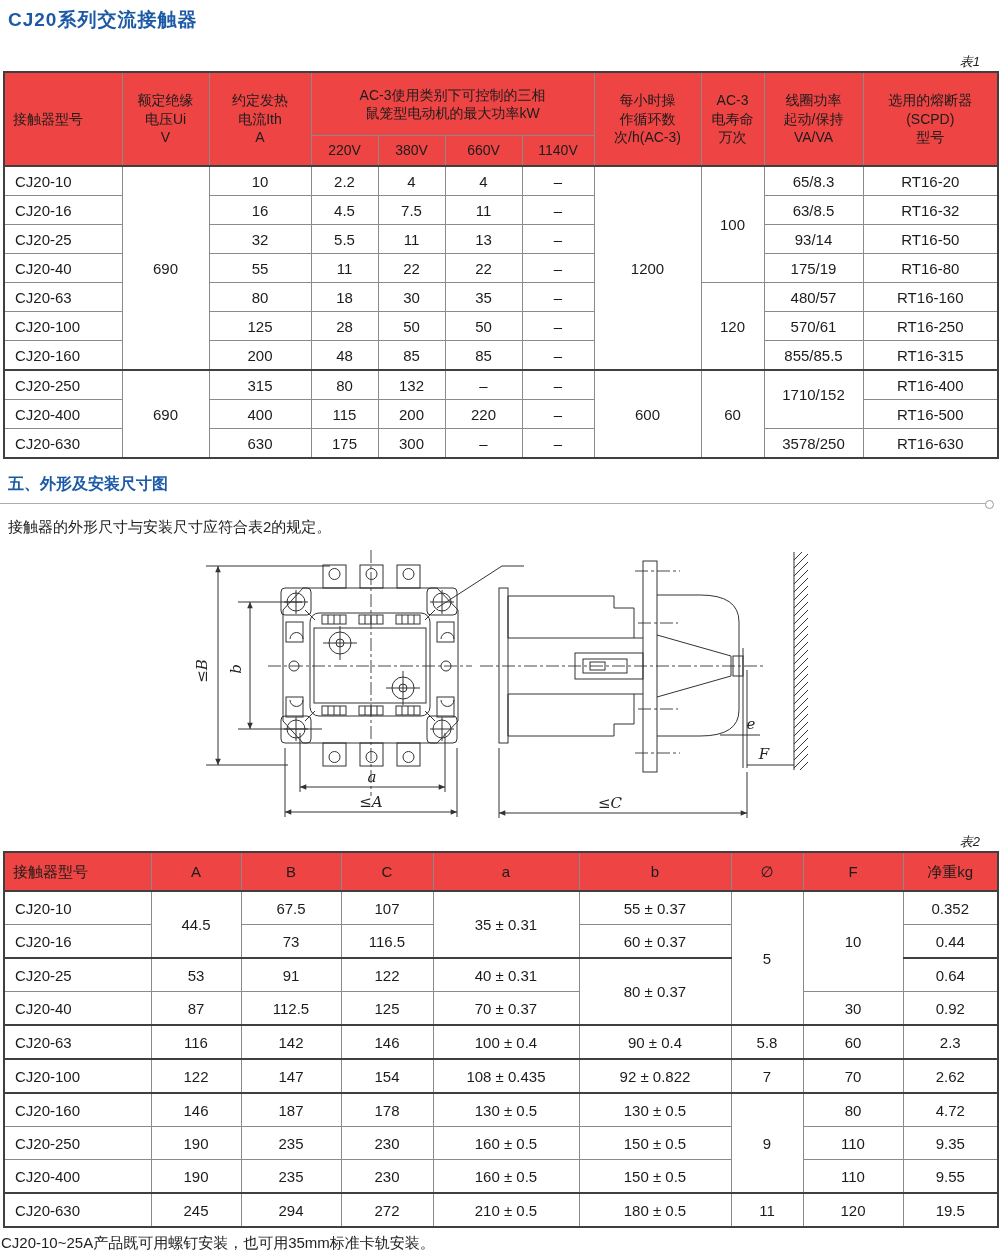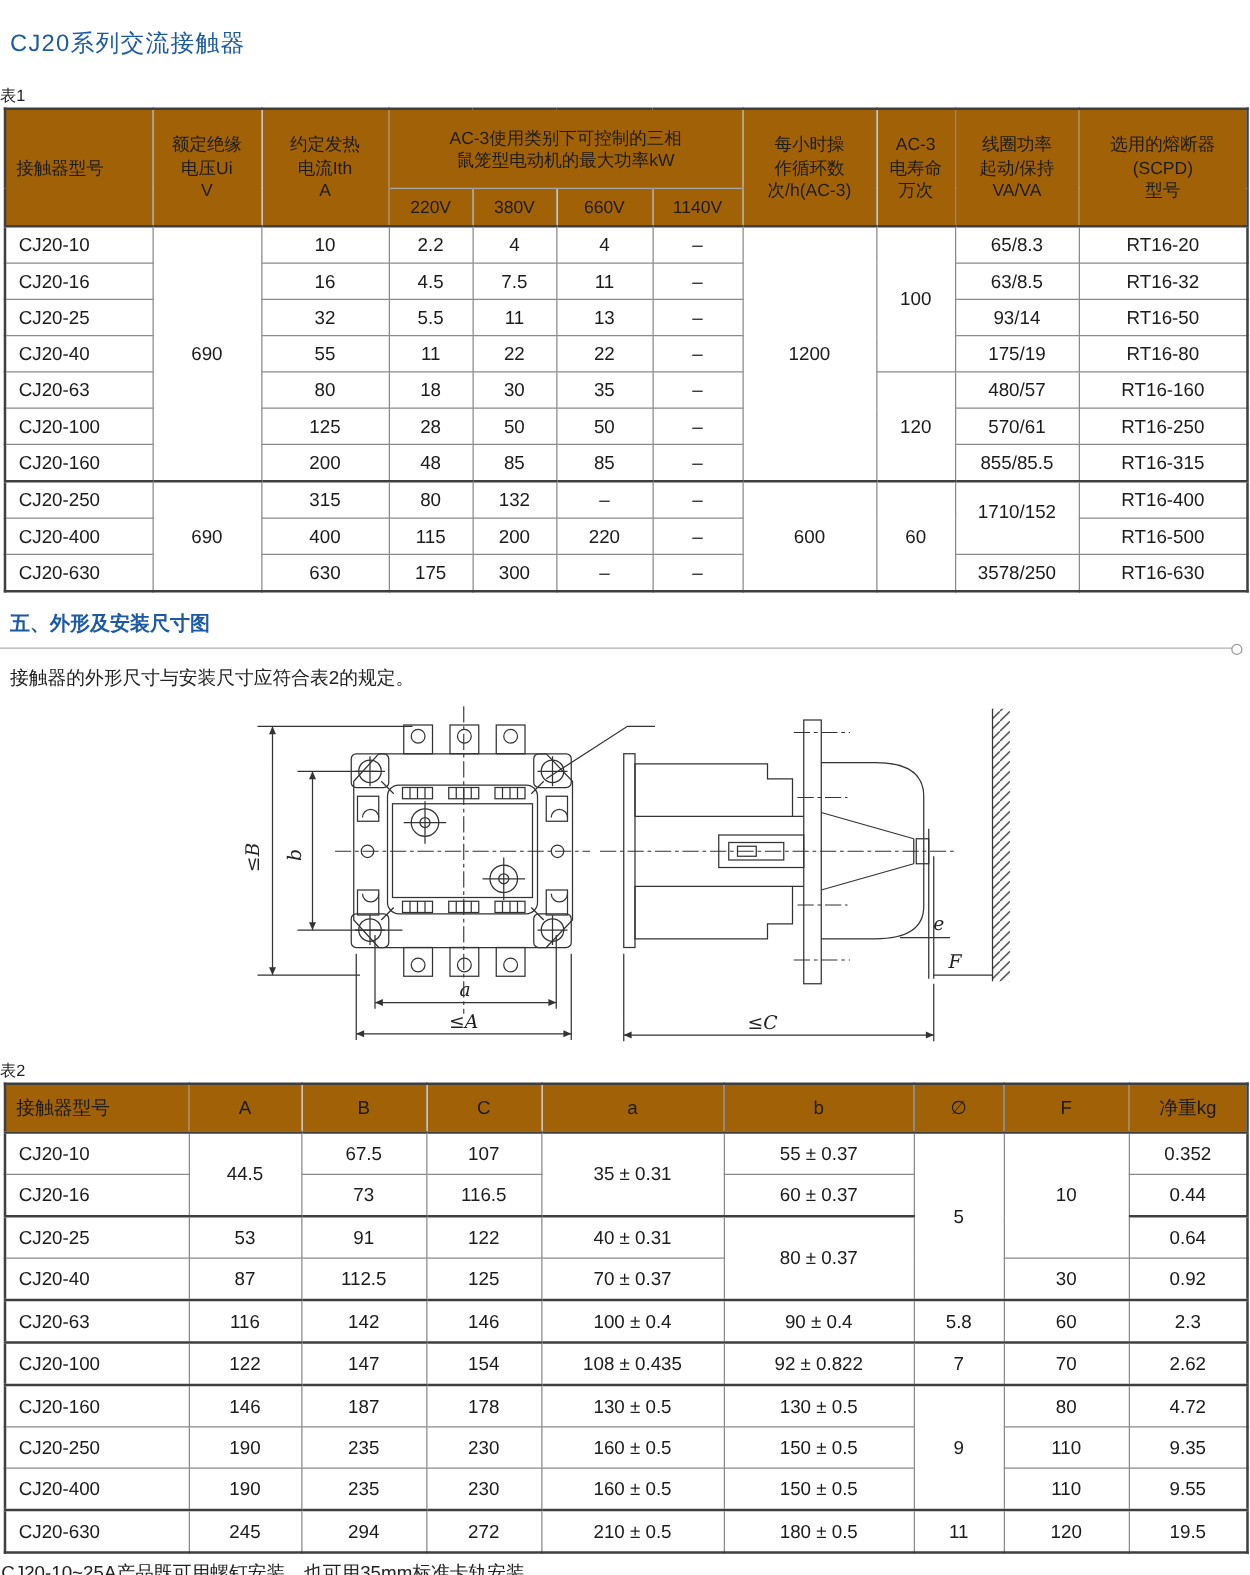--- a/index.html
+++ b/index.html
@@ -1,26 +1,26 @@
 <!DOCTYPE html>
 <html><head>
 <meta charset="utf-8">
 <style>
   html,body{margin:0;padding:0;background:#ffffff;}
   body{width:1000px;font-family:"Liberation Sans","DejaVu Sans",sans-serif;color:#1c1c1c;}
   .page{position:relative;width:1000px;height:1260px;overflow:hidden;background:#fff;}
 
-  .title{color:#1c5aa6;font-size:19px;font-weight:normal;margin:22px 0 0 8px;letter-spacing:1px;}
-  .tbl-label{font-size:13px;color:#222;padding-right:8px;height:15px;line-height:15px;}
+  .title{color:#1c5aa6;font-size:19px;font-weight:bold;margin:7px 0 0 8px;letter-spacing:1px;}
+  .tbl-label{text-align:right;font-size:13px;color:#222;padding-right:20px;height:15px;line-height:15px;font-style:italic;}
   .tbl-label.first{margin-top:21px;}
   .tbl-label.second{margin-top:4px;}
 
   table{border-collapse:collapse;table-layout:fixed;width:994px;margin:2px 0 0 3px;border:2px solid #3f3f3f;}
   th,td{border:1px solid #8a8a8a;text-align:center;vertical-align:middle;padding:0 2px;overflow:hidden;}
-  thead th{background:#a16207;font-weight:normal;font-size:14px;line-height:1.32;white-space:pre-line;}
+  thead th{background:#ef4444;font-weight:normal;font-size:14px;line-height:1.32;white-space:pre-line;}
   #table1 thead tr.mainhead th{height:62px;}
   #table1 thead tr.subhead th{height:29px;}
   #table1 tbody td{font-size:15px;height:28px;}
   #table2 thead th{height:37px;font-size:15px;}
   #table2 tbody td{font-size:15px;height:32px;}
   td.model{text-align:left;padding-left:10px;font-size:14px;margin-left:48px;}
   th.model-h{text-align:left;padding-left:8px;}
   td.vtop{vertical-align:top;padding-top:15px;}
   tbody tr:first-child td{border-top:2px solid #3f3f3f;}
   tr.thick td{border-top:2px solid #3f3f3f;}

